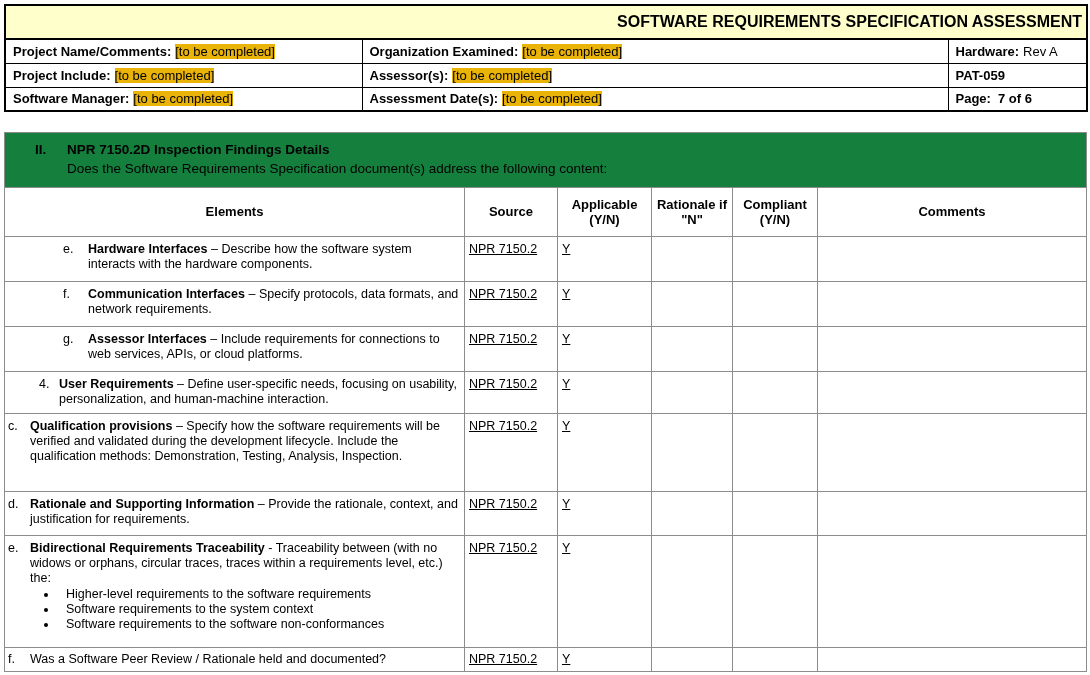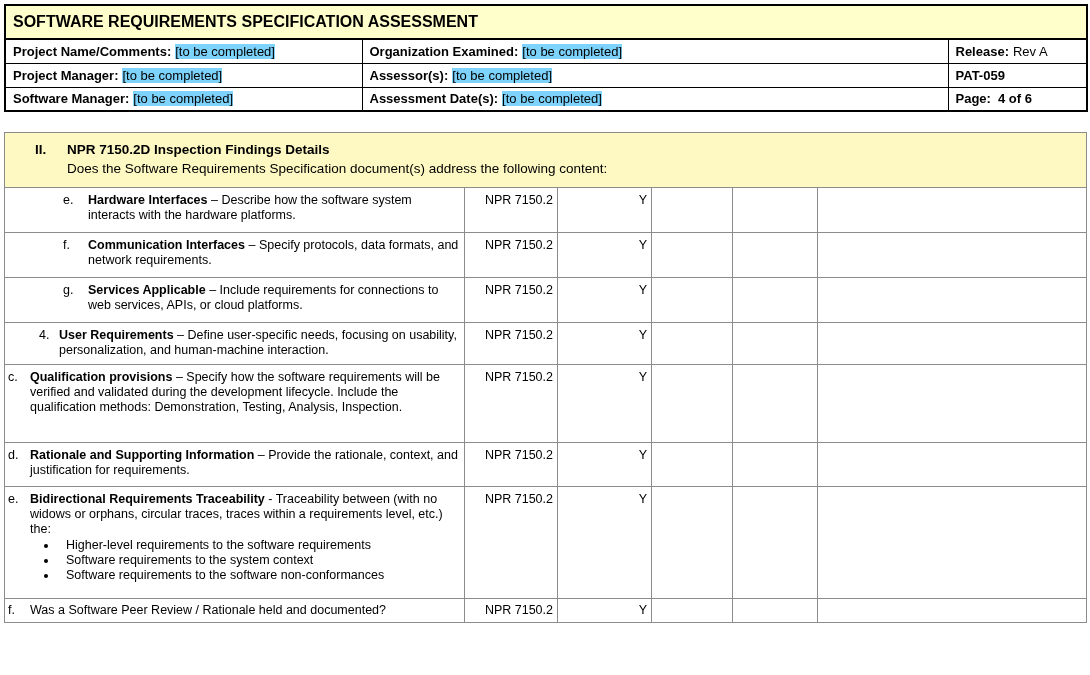--- a/index.html
+++ b/index.html
@@ -11,48 +11,48 @@
     font-family: "Liberation Sans", "DejaVu Sans", sans-serif;
   }
   .page { padding: 4px; }
   table { border-collapse: collapse; table-layout: fixed; width: 1082px; }
   .b { font-weight: bold; }
 
   
   .info { border: 2px solid #000; }
   .info td { border: 1px solid #000; padding: 2px 4px 2px 7px; font-size: 13px; vertical-align: middle; overflow: hidden; white-space: nowrap; }
   .info td.title {
-    background: #FFFFCC; text-align: left; font-weight: bold;
+    background: #FFFFCC; text-align: right; font-weight: bold;
     font-size: 16px; border: 2px solid #000; height: 34px;
   }
   .info tr.r { height: 24px; }
   .flabel { font-weight: bold; }
   .fval { margin-left: 4px; }
-  .hl { background: #7dd3fc; }
+  .hl { background: #eab308; }
   .pageval { font-weight: bold; margin-left: 7px; }
 
   
   .findings { margin-top: 20px; }
   .findings th, .findings td { border: 1px solid #8c8c8c; overflow: hidden; }
   .secline1 { display: flex; font-weight: bold; font-size: 13.5px; }
   .secnum { flex: 0 0 32px; }
   .secline2 { margin-left: 32px; margin-top: 4px; font-size: 13.5px; font-weight: normal; }
   .findings th {
     font-size: 13px; font-weight: bold; text-align: center;
     vertical-align: middle; background: #ffffff; line-height: 1.18; padding: 3px;
   }
   .findings td { vertical-align: top; font-size: 12.5px; line-height: 15px; padding: 5px 4px 4px 4px; }
   .el { padding-right: 7px; }
   .elwrap { display: flex; align-items: flex-start; }
   .lbl { flex: 0 0 22px; }
   .txt { flex: 1; }
   td.ind1 { padding-left: 3px; }  td.ind1 .lbl { flex-basis: 22px; }
   td.ind2 { padding-left: 34px; } td.ind2 .lbl { flex-basis: 20px; }
   td.ind3 { padding-left: 58px; } td.ind3 .lbl { flex-basis: 25px; }
-  .c { text-align: right; }
+  .c { text-align: left; text-decoration: underline; }
   .txt ul { margin: 1px 0 8px 0; padding-left: 28px; }
   .txt li { padding-left: 8px; }
 </style>
 </head>
 <body>
 
 <div class="page">
 
   <table class="info">
     <colgroup>
@@ -60,62 +60,70 @@
         <col style="width:586px">
         <col style="width:139px">
       </colgroup>
     <tbody>
         <tr>
       <td colspan="3" class="title">SOFTWARE REQUIREMENTS SPECIFICATION ASSESSMENT</td>
     </tr>
     <tr class="r">
       <td><span class="flabel">Project Name/Comments:</span><span class="fval hl">[to be completed]</span></td>
       <td><span class="flabel">Organization Examined:</span><span class="fval hl">[to be completed]</span></td>
-      <td><span class="flabel">Release:</span><span class="fval">Rev A</span></td>
+      <td><span class="flabel">Hardware:</span><span class="fval">Rev A</span></td>
     </tr>
     <tr class="r">
-      <td><span class="flabel">Project Manager:</span><span class="fval hl">[to be completed]</span></td>
+      <td><span class="flabel">Project Include:</span><span class="fval hl">[to be completed]</span></td>
       <td><span class="flabel">Assessor(s):</span><span class="fval hl">[to be completed]</span></td>
       <td><span class="flabel">PAT-059</span><span class="fval"></span></td>
     </tr>
     <tr class="r">
       <td><span class="flabel">Software Manager:</span><span class="fval hl">[to be completed]</span></td>
       <td><span class="flabel">Assessment Date(s):</span><span class="fval hl">[to be completed]</span></td>
-      <td><span class="flabel">Page:</span><span class="pageval">4 of 6</span></td>
+      <td><span class="flabel">Page:</span><span class="pageval">7 of 6</span></td>
     </tr>
   </tbody>
     </table>
 
   <table class="findings">
     <colgroup>
         <col style="width:460px">
         <col style="width:93px">
         <col style="width:94px">
         <col style="width:81px">
         <col style="width:85px">
         <col style="width:269px">
       </colgroup>
 
     <tbody>
         <tr style="height:55px">
-      <td colspan="6" class="secrow" style="background:#fef9c3; padding:9px 6px 4px 30px;">
+      <td colspan="6" class="secrow" style="background:#15803d; padding:9px 6px 4px 30px;">
         <div class="secline1">
           <span class="secnum">II.</span>
               <span>NPR 7150.2D Inspection Findings Details</span>
         </div>
         <div class="secline2">Does the Software Requirements Specification document(s) address the following content:</div>
       </td>
     </tr>
 
+    <tr style="height:49px">
+      <th>Elements</th>
+      <th>Source</th>
+      <th>Applicable (Y/N)</th>
+      <th>Rationale if "N"</th>
+      <th>Compliant (Y/N)</th>
+      <th>Comments</th>
+    </tr>
 
     <tr style="height:45px">
       <td class="el ind3">
         <div class="elwrap">
           <span class="lbl">e.</span>
-          <div class="txt"><span class="b">Hardware Interfaces</span> <span>– Describe how the software system interacts with the hardware platforms.</span></div>
+          <div class="txt"><span class="b">Hardware Interfaces</span> <span>– Describe how the software system interacts with the hardware components.</span></div>
         </div>
       </td>
       <td class="c">NPR 7150.2</td>
       <td class="c">Y</td>
       <td class="c"></td>
       <td class="c"></td>
       <td></td>
     </tr>
 
     <tr style="height:45px">
@@ -129,21 +137,21 @@
       <td class="c">Y</td>
       <td class="c"></td>
       <td class="c"></td>
       <td></td>
     </tr>
 
     <tr style="height:45px">
       <td class="el ind3">
         <div class="elwrap">
           <span class="lbl">g.</span>
-          <div class="txt"><span class="b">Services Applicable</span> <span>– Include requirements for connections to web services, APIs, or cloud platforms.</span></div>
+          <div class="txt"><span class="b">Assessor Interfaces</span> <span>– Include requirements for connections to web services, APIs, or cloud platforms.</span></div>
         </div>
       </td>
       <td class="c">NPR 7150.2</td>
       <td class="c">Y</td>
       <td class="c"></td>
       <td class="c"></td>
       <td></td>
     </tr>
 
     <tr style="height:42px">

